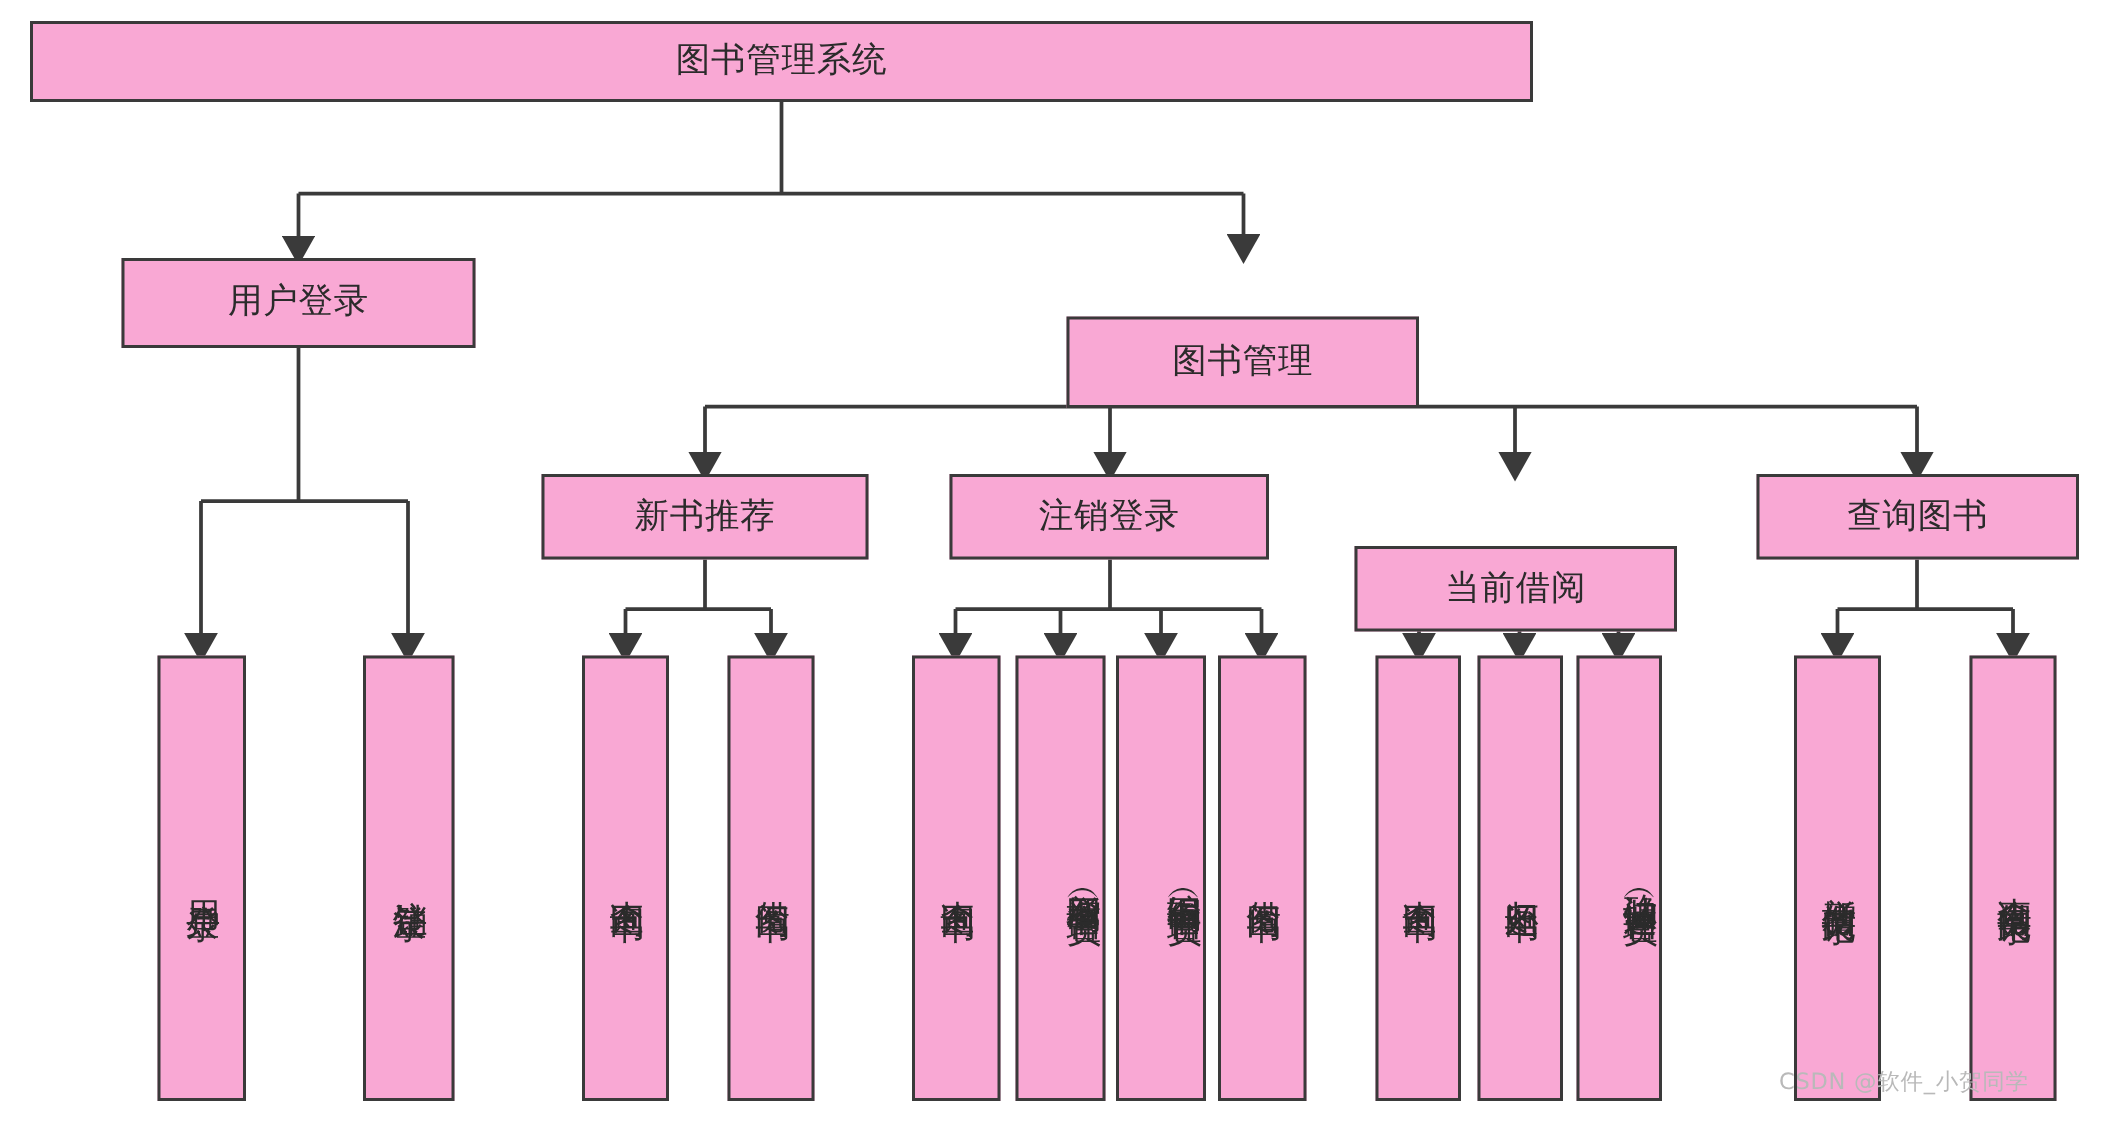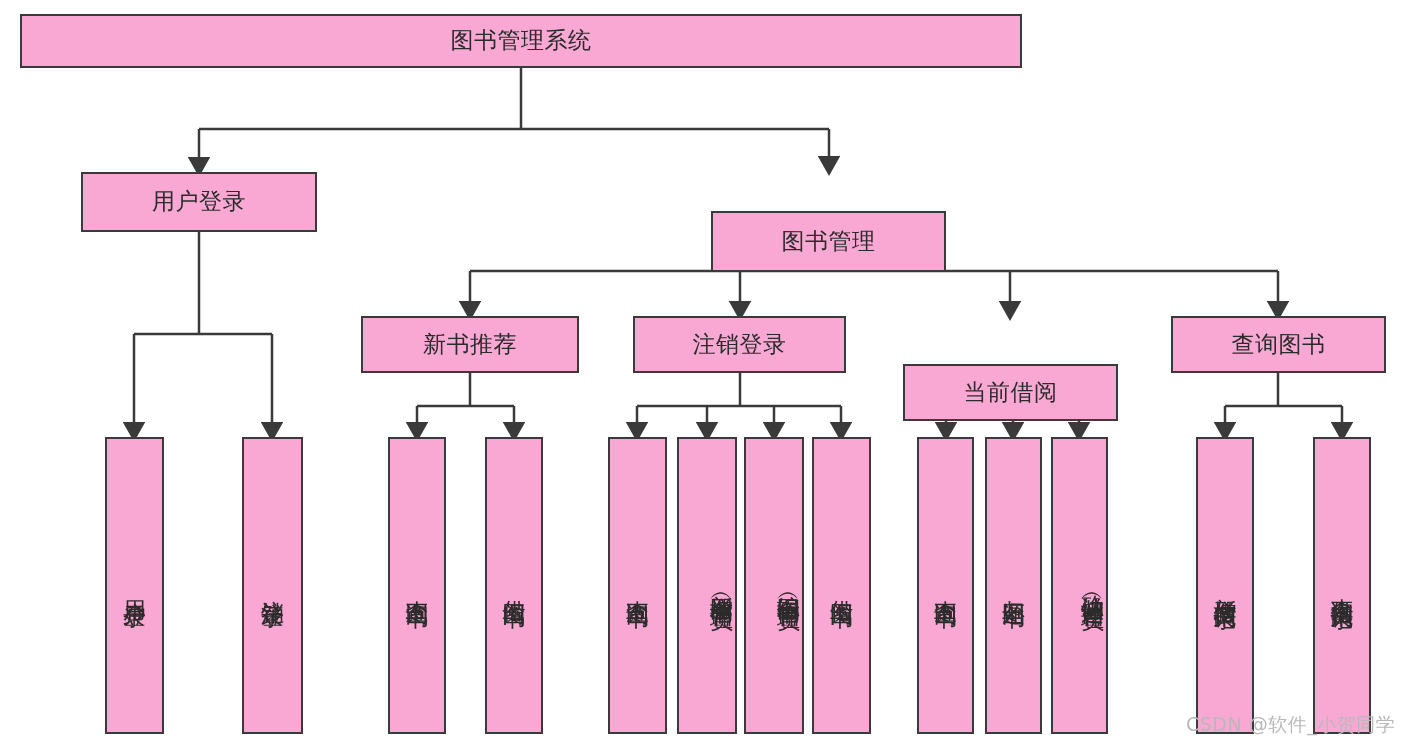--- a/index.html
+++ b/index.html
@@ -52,21 +52,21 @@
     align-items: flex-start;
   }
   .node-label {
     display: block;
     white-space: nowrap;
   }
   #watermark {
     position: absolute;
     left: 1186px;
     top: 712px;
-    font-size: 19px;
+    font-size: 15px;
     color: #b9b9b9;
     white-space: nowrap;
     letter-spacing: 0.5px;
   }
 </style>
 </head>
 <body>
 
 <div id="canvas">
 

